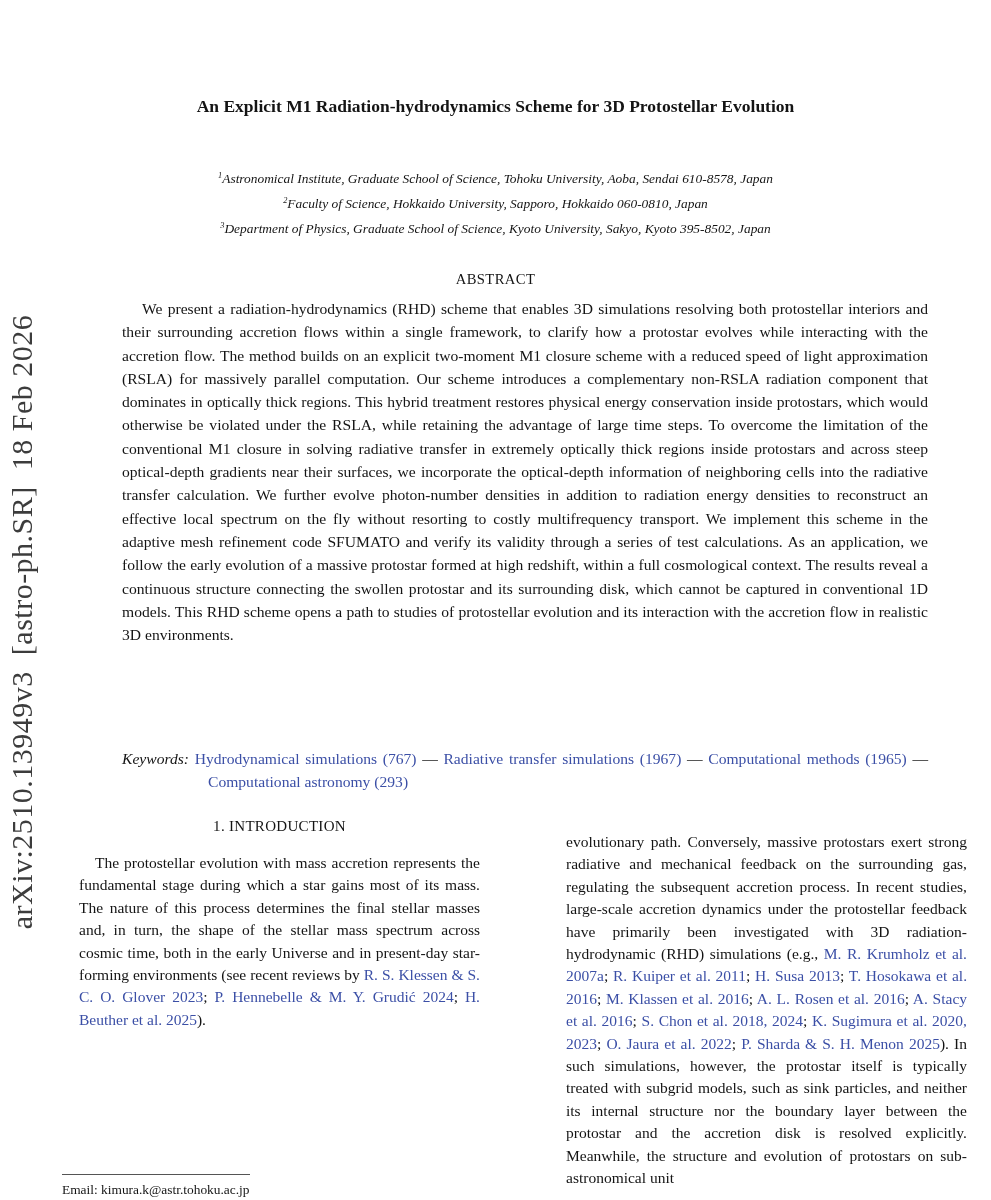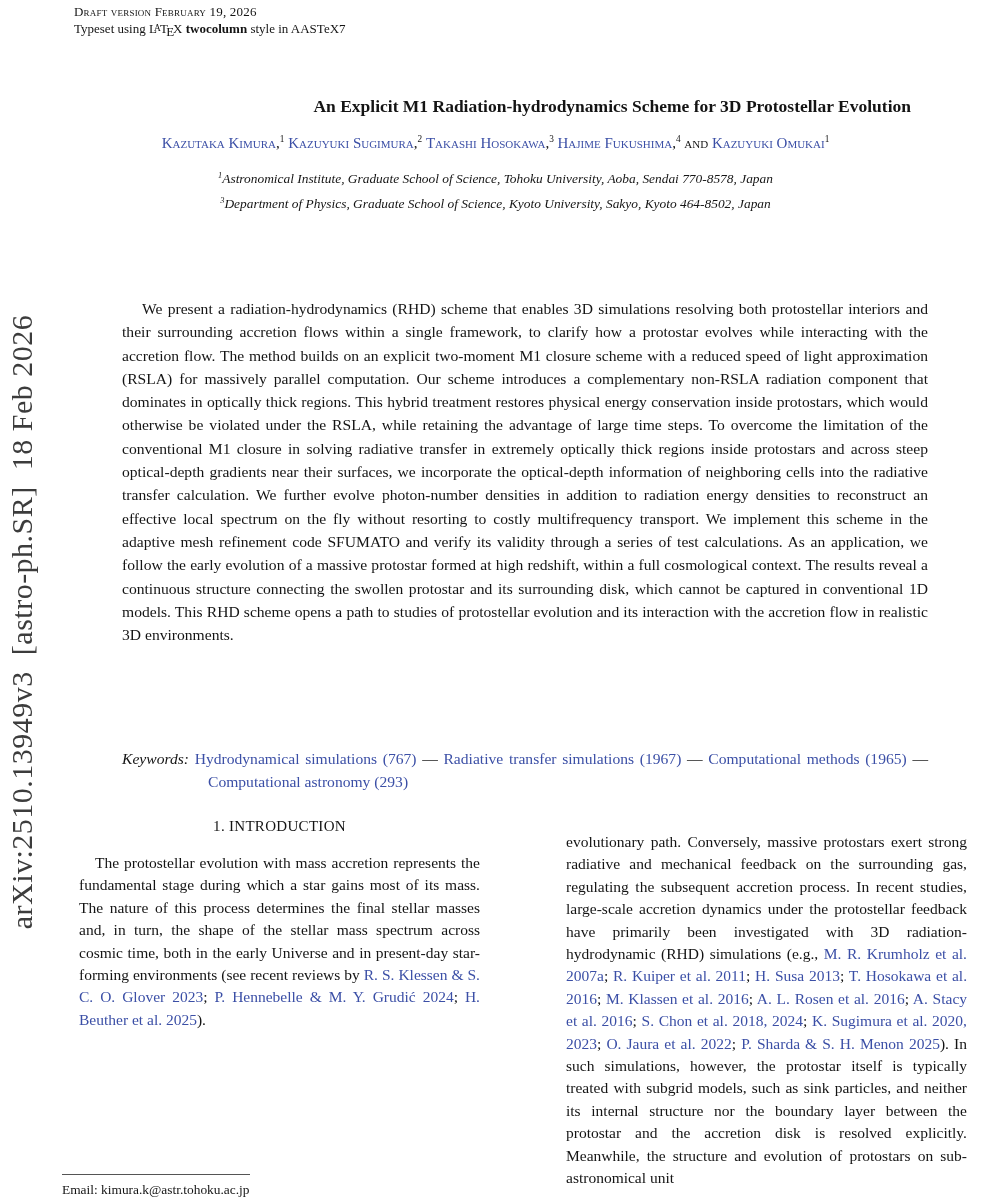--- a/index.html
+++ b/index.html
@@ -37,21 +37,21 @@
     color: var(--watermark, #3c3c3c);
     letter-spacing: 0.5px;
   }
 
   .title {
     position: absolute;
     top: 95px;
     left: 80px;
     right: 80px;
     margin: 0;
-    text-align: right;
+    text-align: center;
     font-size: 17.5px;
     font-weight: bold;
     line-height: 22px;
   }
 
   .authors {
     position: absolute;
     top: 134px;
     left: 40px;
     right: 40px;
@@ -155,34 +155,31 @@
     margin-bottom: 7px;
   }
 </style>
 </head>
 <body>
 
 <div class="page">
 
   <div class="arxiv-strip">arXiv:2510.13949v3  [astro-ph.SR]  18 Feb 2026</div>
 
-  <header class="draft-header">
-    <div class="draft-line">Draft version February 19, 2026</div>
-    <div class="typeset-line"><span>Typeset using </span><span class="latex"><span>L</span><span class="lx-a">A</span><span>T</span><span class="lx-e">E</span><span>X</span></span><span class="bold"> twocolumn</span><span> style in AASTeX7</span></div>
-  </header>
 
   <h1 class="title">An Explicit M1 Radiation-hydrodynamics Scheme for 3D Protostellar Evolution</h1>
 
-  <div class="authors"><span class="author-name cite">Kazutaka Kimura</span>,<sup>1</sup> <span class="author-name cite">Kazuyuki Sugimura</span>,<sup>2</sup> <span class="author-name cite">Takashi Hosokawa</span>,<sup>3</sup> <span class="author-name cite">Hajime Fukushima</span>,<sup>4</sup> <span class="and-word">and </span><span class="author-name cite">Kazuyuki Omukai</span><sup>1</sup></div>
 
   <div class="affiliations">
-    <div class="affil"><sup>1</sup><span>Astronomical Institute, Graduate School of Science, Tohoku University, Aoba, Sendai 770-8578, Japan</span></div>
-    <div class="affil"><sup>3</sup><span>Department of Physics, Graduate School of Science, Kyoto University, Sakyo, Kyoto 464-8502, Japan</span></div>
+    <div class="affil"><sup>1</sup><span>Astronomical Institute, Graduate School of Science, Tohoku University, Aoba, Sendai 610-8578, Japan</span></div>
+    <div class="affil"><sup>2</sup><span>Faculty of Science, Hokkaido University, Sapporo, Hokkaido 060-0810, Japan</span></div>
+    <div class="affil"><sup>3</sup><span>Department of Physics, Graduate School of Science, Kyoto University, Sakyo, Kyoto 395-8502, Japan</span></div>
   </div>
 
+  <h2 class="abstract-heading">ABSTRACT</h2>
   <p class="abstract-body">We present a radiation-hydrodynamics (RHD) scheme that enables 3D simulations resolving both protostellar interiors and their surrounding accretion flows within a single framework, to clarify how a protostar evolves while interacting with the accretion flow. The method builds on an explicit two-moment M1 closure scheme with a reduced speed of light approximation (RSLA) for massively parallel computation. Our scheme introduces a complementary non-RSLA radiation component that dominates in optically thick regions. This hybrid treatment restores physical energy conservation inside protostars, which would otherwise be violated under the RSLA, while retaining the advantage of large time steps. To overcome the limitation of the conventional M1 closure in solving radiative transfer in extremely optically thick regions inside protostars and across steep optical-depth gradients near their surfaces, we incorporate the optical-depth information of neighboring cells into the radiative transfer calculation. We further evolve photon-number densities in addition to radiation energy densities to reconstruct an effective local spectrum on the fly without resorting to costly multifrequency transport. We implement this scheme in the adaptive mesh refinement code SFUMATO and verify its validity through a series of test calculations. As an application, we follow the early evolution of a massive protostar formed at high redshift, within a full cosmological context. The results reveal a continuous structure connecting the swollen protostar and its surrounding disk, which cannot be captured in conventional 1D models. This RHD scheme opens a path to studies of protostellar evolution and its interaction with the accretion flow in realistic 3D environments.</p>
 
   <p class="keywords"><span class="kw-label">Keywords: </span><span><span class="cite">Hydrodynamical simulations (767)</span><span> — </span><span class="cite">Radiative transfer simulations (1967)</span><span> — </span><span class="cite">Computational methods (1965)</span><span> — </span><span class="cite">Computational astronomy (293)</span></span></p>
 
   <div class="columns">
     <div class="col col-left">
       <h3 class="section-heading">1. INTRODUCTION</h3>
       <p class="para indent"><span>The protostellar evolution with mass accretion represents the fundamental stage during which a star gains most of its mass. The nature of this process determines the final stellar masses and, in turn, the shape of the stellar mass spectrum across cosmic time, both in the early Universe and in present-day star-forming environments (see recent reviews by </span><span class="cite">R. S. Klessen &amp; S. C. O. Glover 2023</span><span>; </span><span class="cite">P. Hennebelle &amp; M. Y. Grudić 2024</span><span>; </span><span class="cite">H. Beuther et al. 2025</span><span>).</span></p>
       <div class="footnote">
         <div class="footnote-rule"></div>

